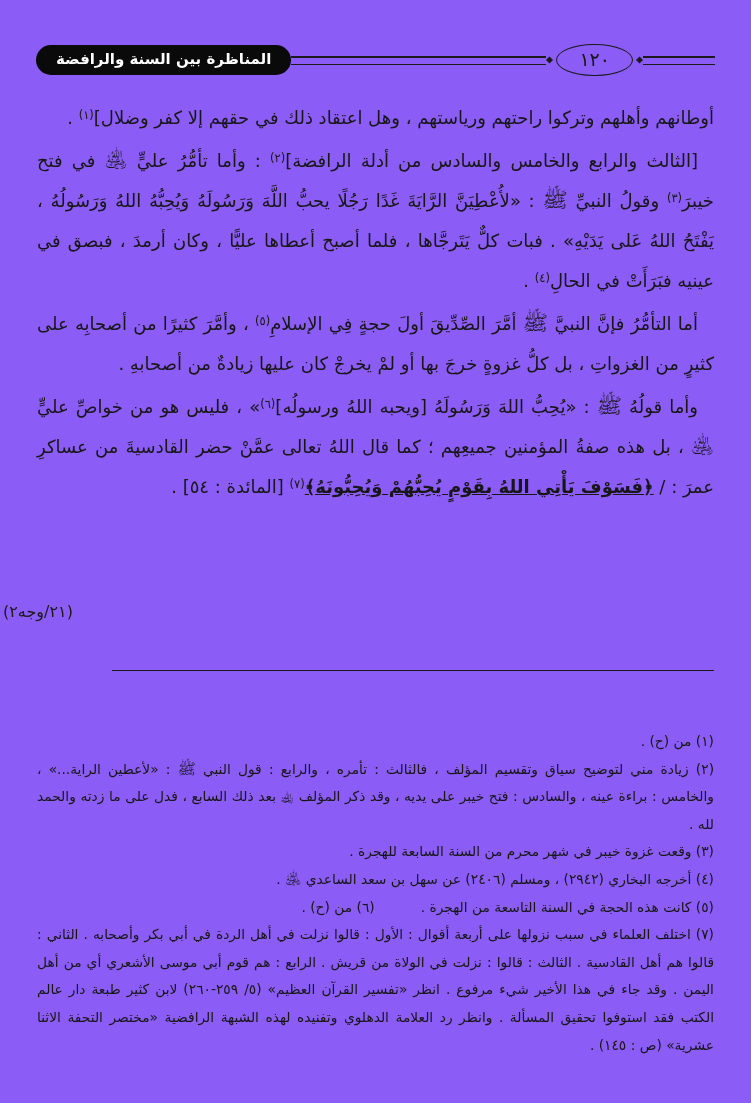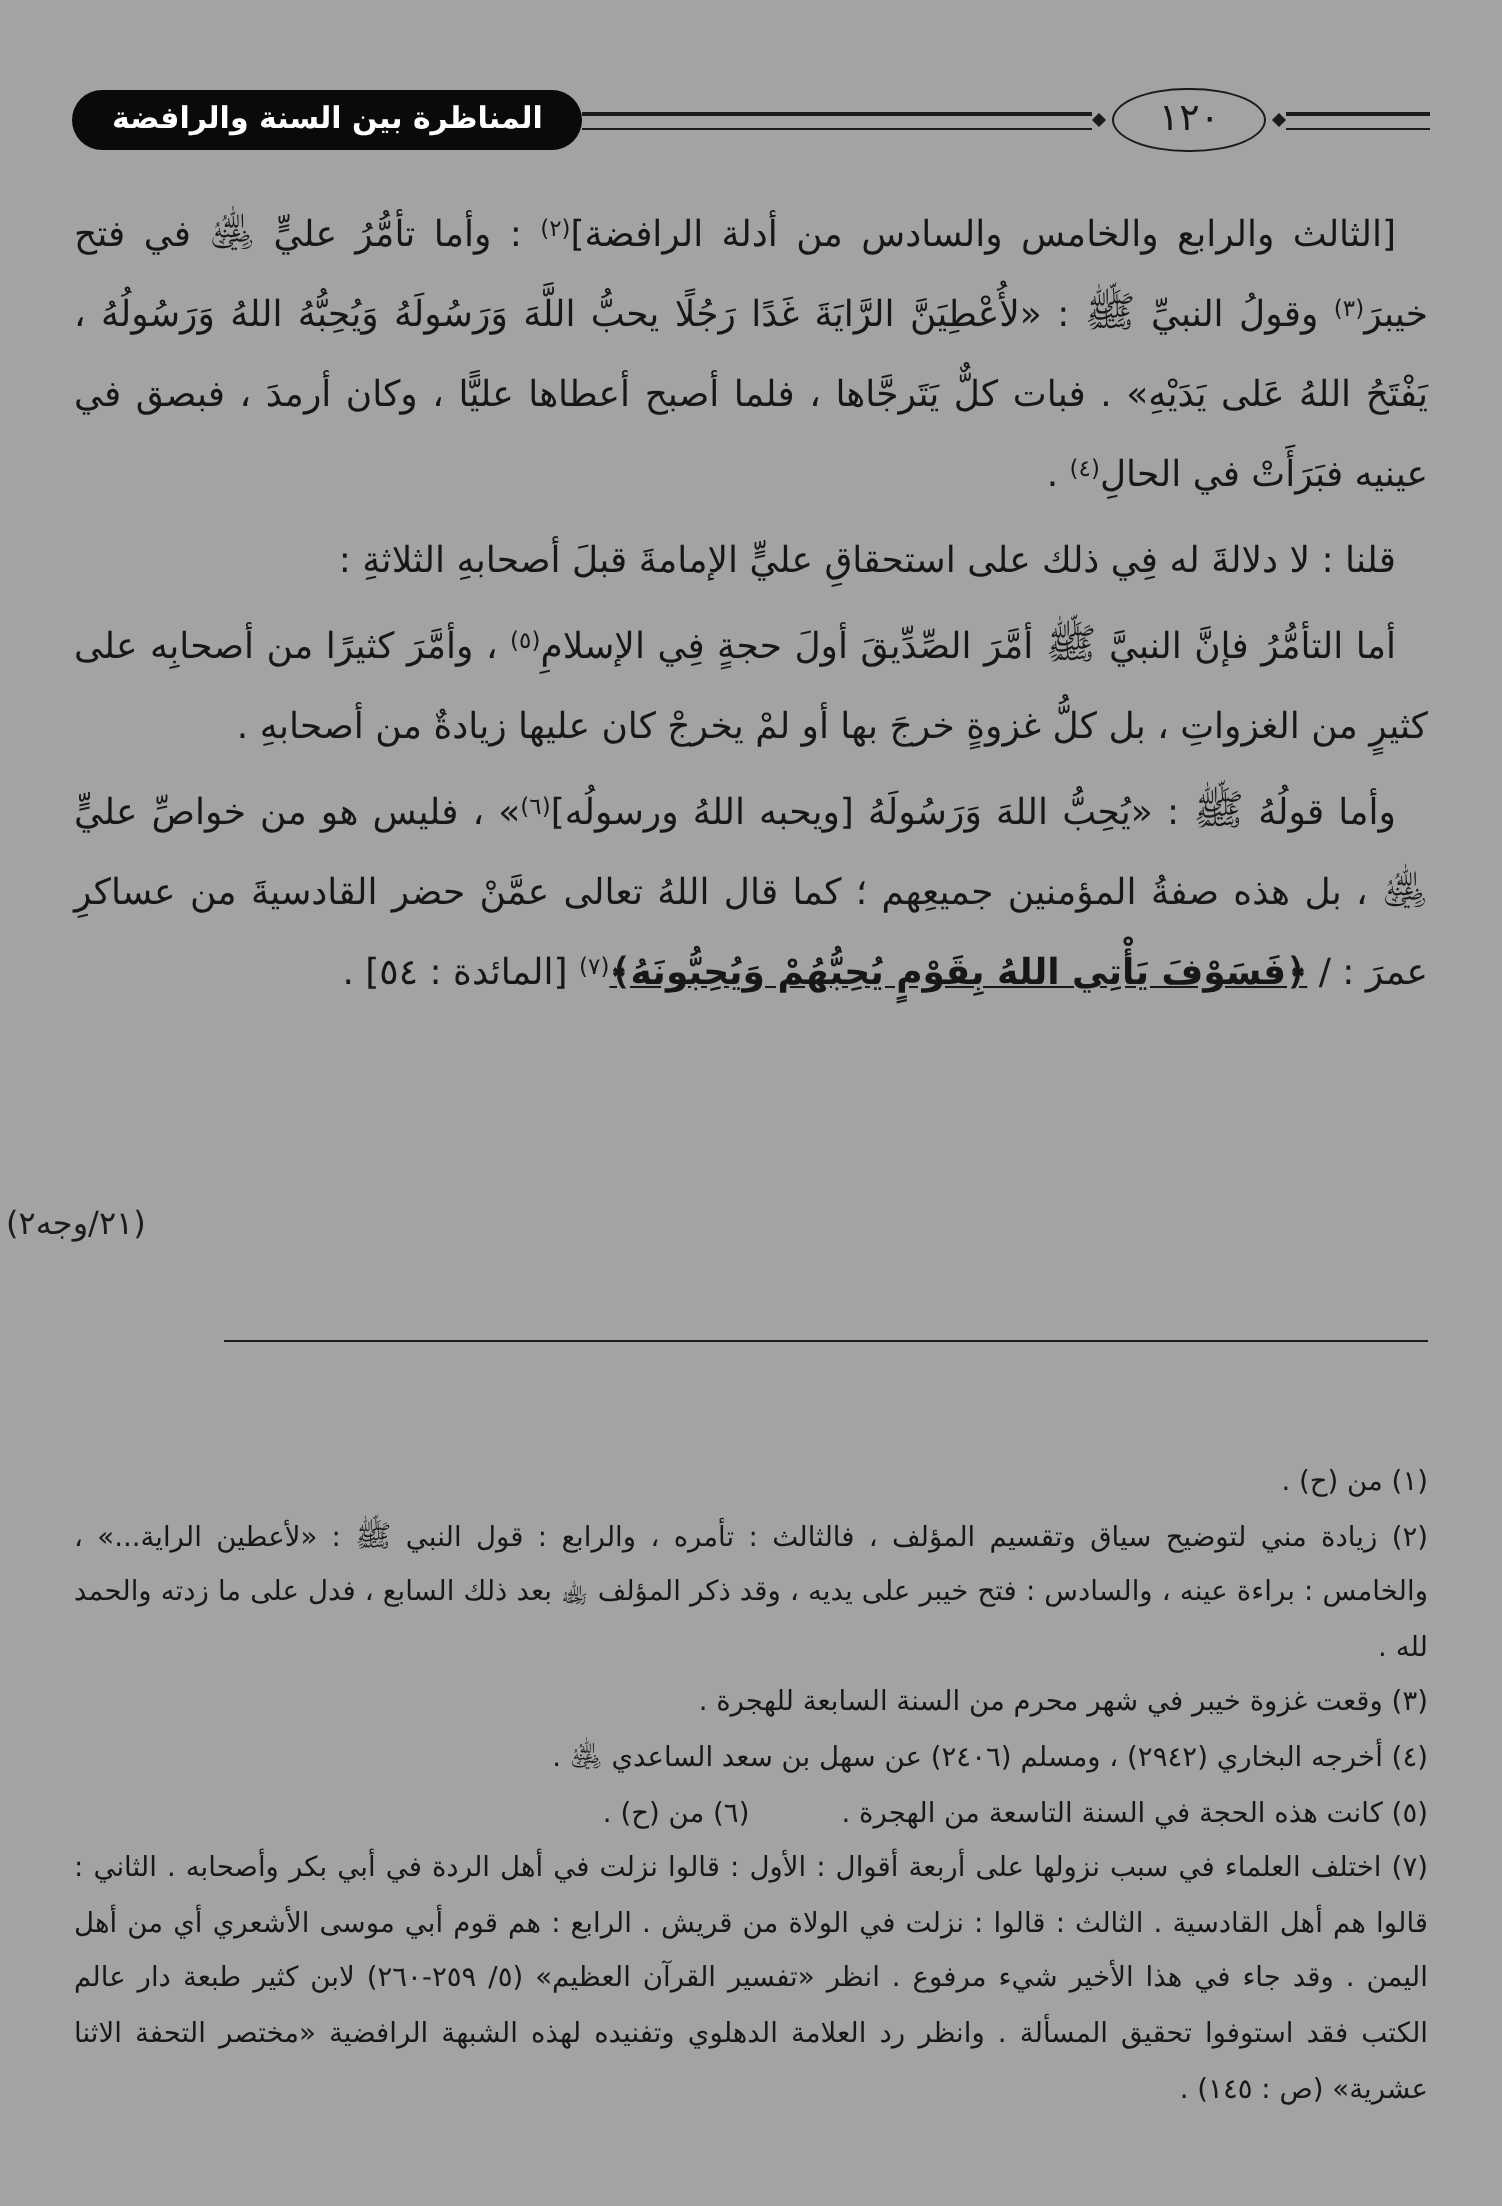--- a/index.html
+++ b/index.html
@@ -4,21 +4,21 @@
 <style>
   html, body { margin: 0; padding: 0; }
   body {
     width: 751px; height: 1103px;
     background: #e8e8e6;
     font-family: "DejaVu Sans", "Liberation Sans", sans-serif;
   }
   .page {
     position: relative;
     width: 751px; height: 1103px;
-    background: #a3a3a3;
+    background: #8b5cf6;
     color: #171717;
     direction: rtl;
     overflow: hidden;
   }
 
   
   .header {
     position: absolute; top: 44px; left: 36px; right: 36px; height: 32px;
     display: flex; align-items: center; direction: ltr;
   }
@@ -104,28 +104,28 @@
     </div>
     <div class="double-rule grow"></div>
     <div class="page-ornament">
       <span>١٢٠</span>
     </div>
     <div class="double-rule tail"></div>
   </header>
 
   <main class="body-text">
 
+    <p class="para flush">
+      <span>أوطانهم وأهلهم وتركوا راحتهم ورياستهم ، وهل اعتقاد ذلك في حقهم إلا كفر وضلال]</span><sup class="fn-ref">(١)</sup><span> .</span>
+    </p>
 
     <p class="para">
       <span class="b">[الثالث والرابع والخامس والسادس من أدلة الرافضة]</span><sup class="fn-ref">(٢)</sup><span> : وأما تأمُّرُ عليٍّ </span><span class="sym">﵁</span><span> في فتح خيبرَ</span><sup class="fn-ref">(٣)</sup><span> وقولُ النبيِّ </span><span class="sym">ﷺ</span><span> : </span><span class="b">«لأُعْطِيَنَّ الرَّايَةَ غَدًا رَجُلًا يحبُّ اللَّهَ وَرَسُولَهُ وَيُحِبُّهُ اللهُ وَرَسُولُهُ ، يَفْتَحُ اللهُ عَلى يَدَيْهِ»</span><span> . فبات كلٌّ يَتَرجَّاها ، فلما أصبح أعطاها عليًّا ، وكان أرمدَ ، فبصق في عينيه فبَرَأَتْ في الحالِ</span><sup class="fn-ref">(٤)</sup><span> .</span>
     </p>
 
-    <p class="para">
-      <span class="b">قلنا :</span><span> لا دلالةَ له فِي ذلك على استحقاقِ عليٍّ الإمامةَ قبلَ أصحابهِ الثلاثةِ :</span>
-    </p>
 
     <p class="para">
       <span>أما التأمُّرُ فإنَّ النبيَّ </span><span class="sym">ﷺ</span><span> أمَّرَ الصِّدِّيقَ أولَ حجةٍ فِي الإسلامِ</span><sup class="fn-ref">(٥)</sup><span> ، وأمَّرَ كثيرًا من أصحابِه على كثيرٍ من الغزواتِ ، بل كلُّ غزوةٍ خرجَ بها أو لمْ يخرجْ كان عليها زيادةٌ من أصحابهِ .</span>
     </p>
 
     <p class="para">
       <span>وأما قولُهُ </span><span class="sym">ﷺ</span><span> : </span><span class="b">«يُحِبُّ اللهَ وَرَسُولَهُ [ويحبه اللهُ ورسولُه]</span><sup class="fn-ref">(٦)</sup><span class="b">»</span><span> ، فليس هو من خواصِّ عليٍّ </span><span class="sym">﵁</span><span> ، بل هذه صفةُ المؤمنين جميعِهم ؛ كما قال اللهُ تعالى عمَّنْ حضر القادسيةَ من عساكرِ عمرَ : / </span><span class="quran">﴿فَسَوْفَ يَأْتِي اللهُ بِقَوْمٍ يُحِبُّهُمْ وَيُحِبُّونَهُ﴾</span><sup class="fn-ref">(٧)</sup><span> [المائدة : ٥٤] .</span>
     </p>
 
   </main>

